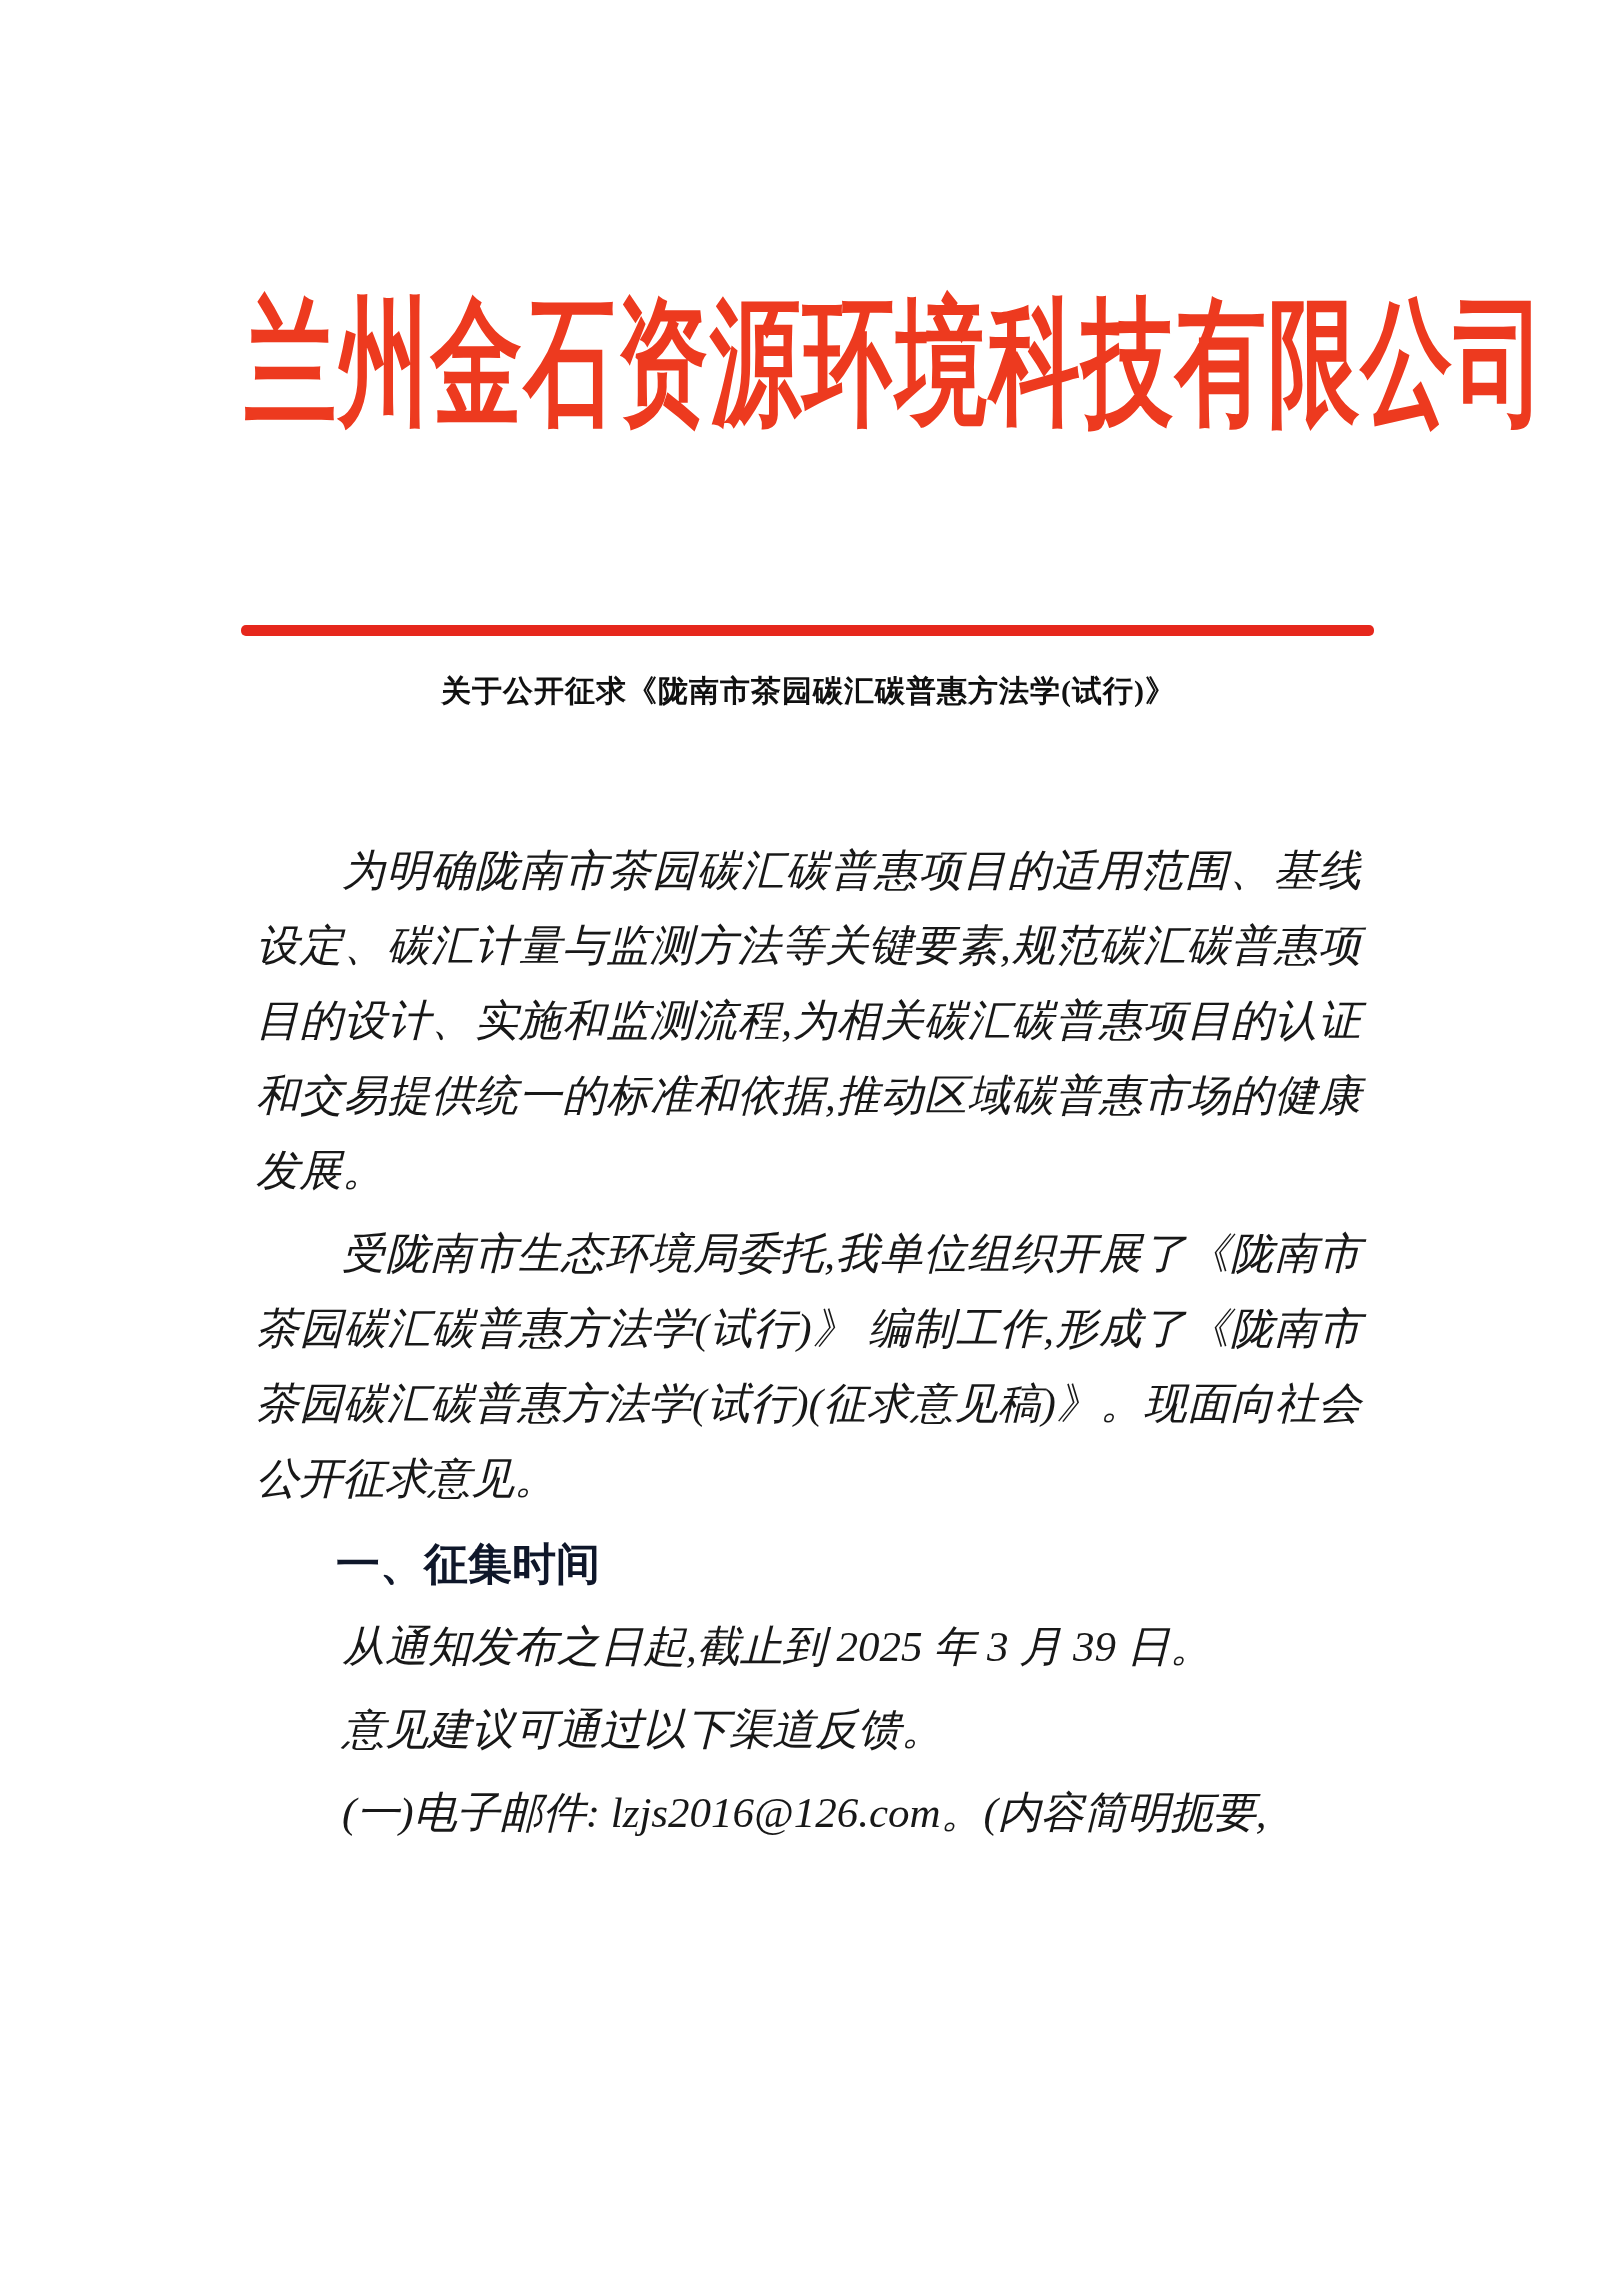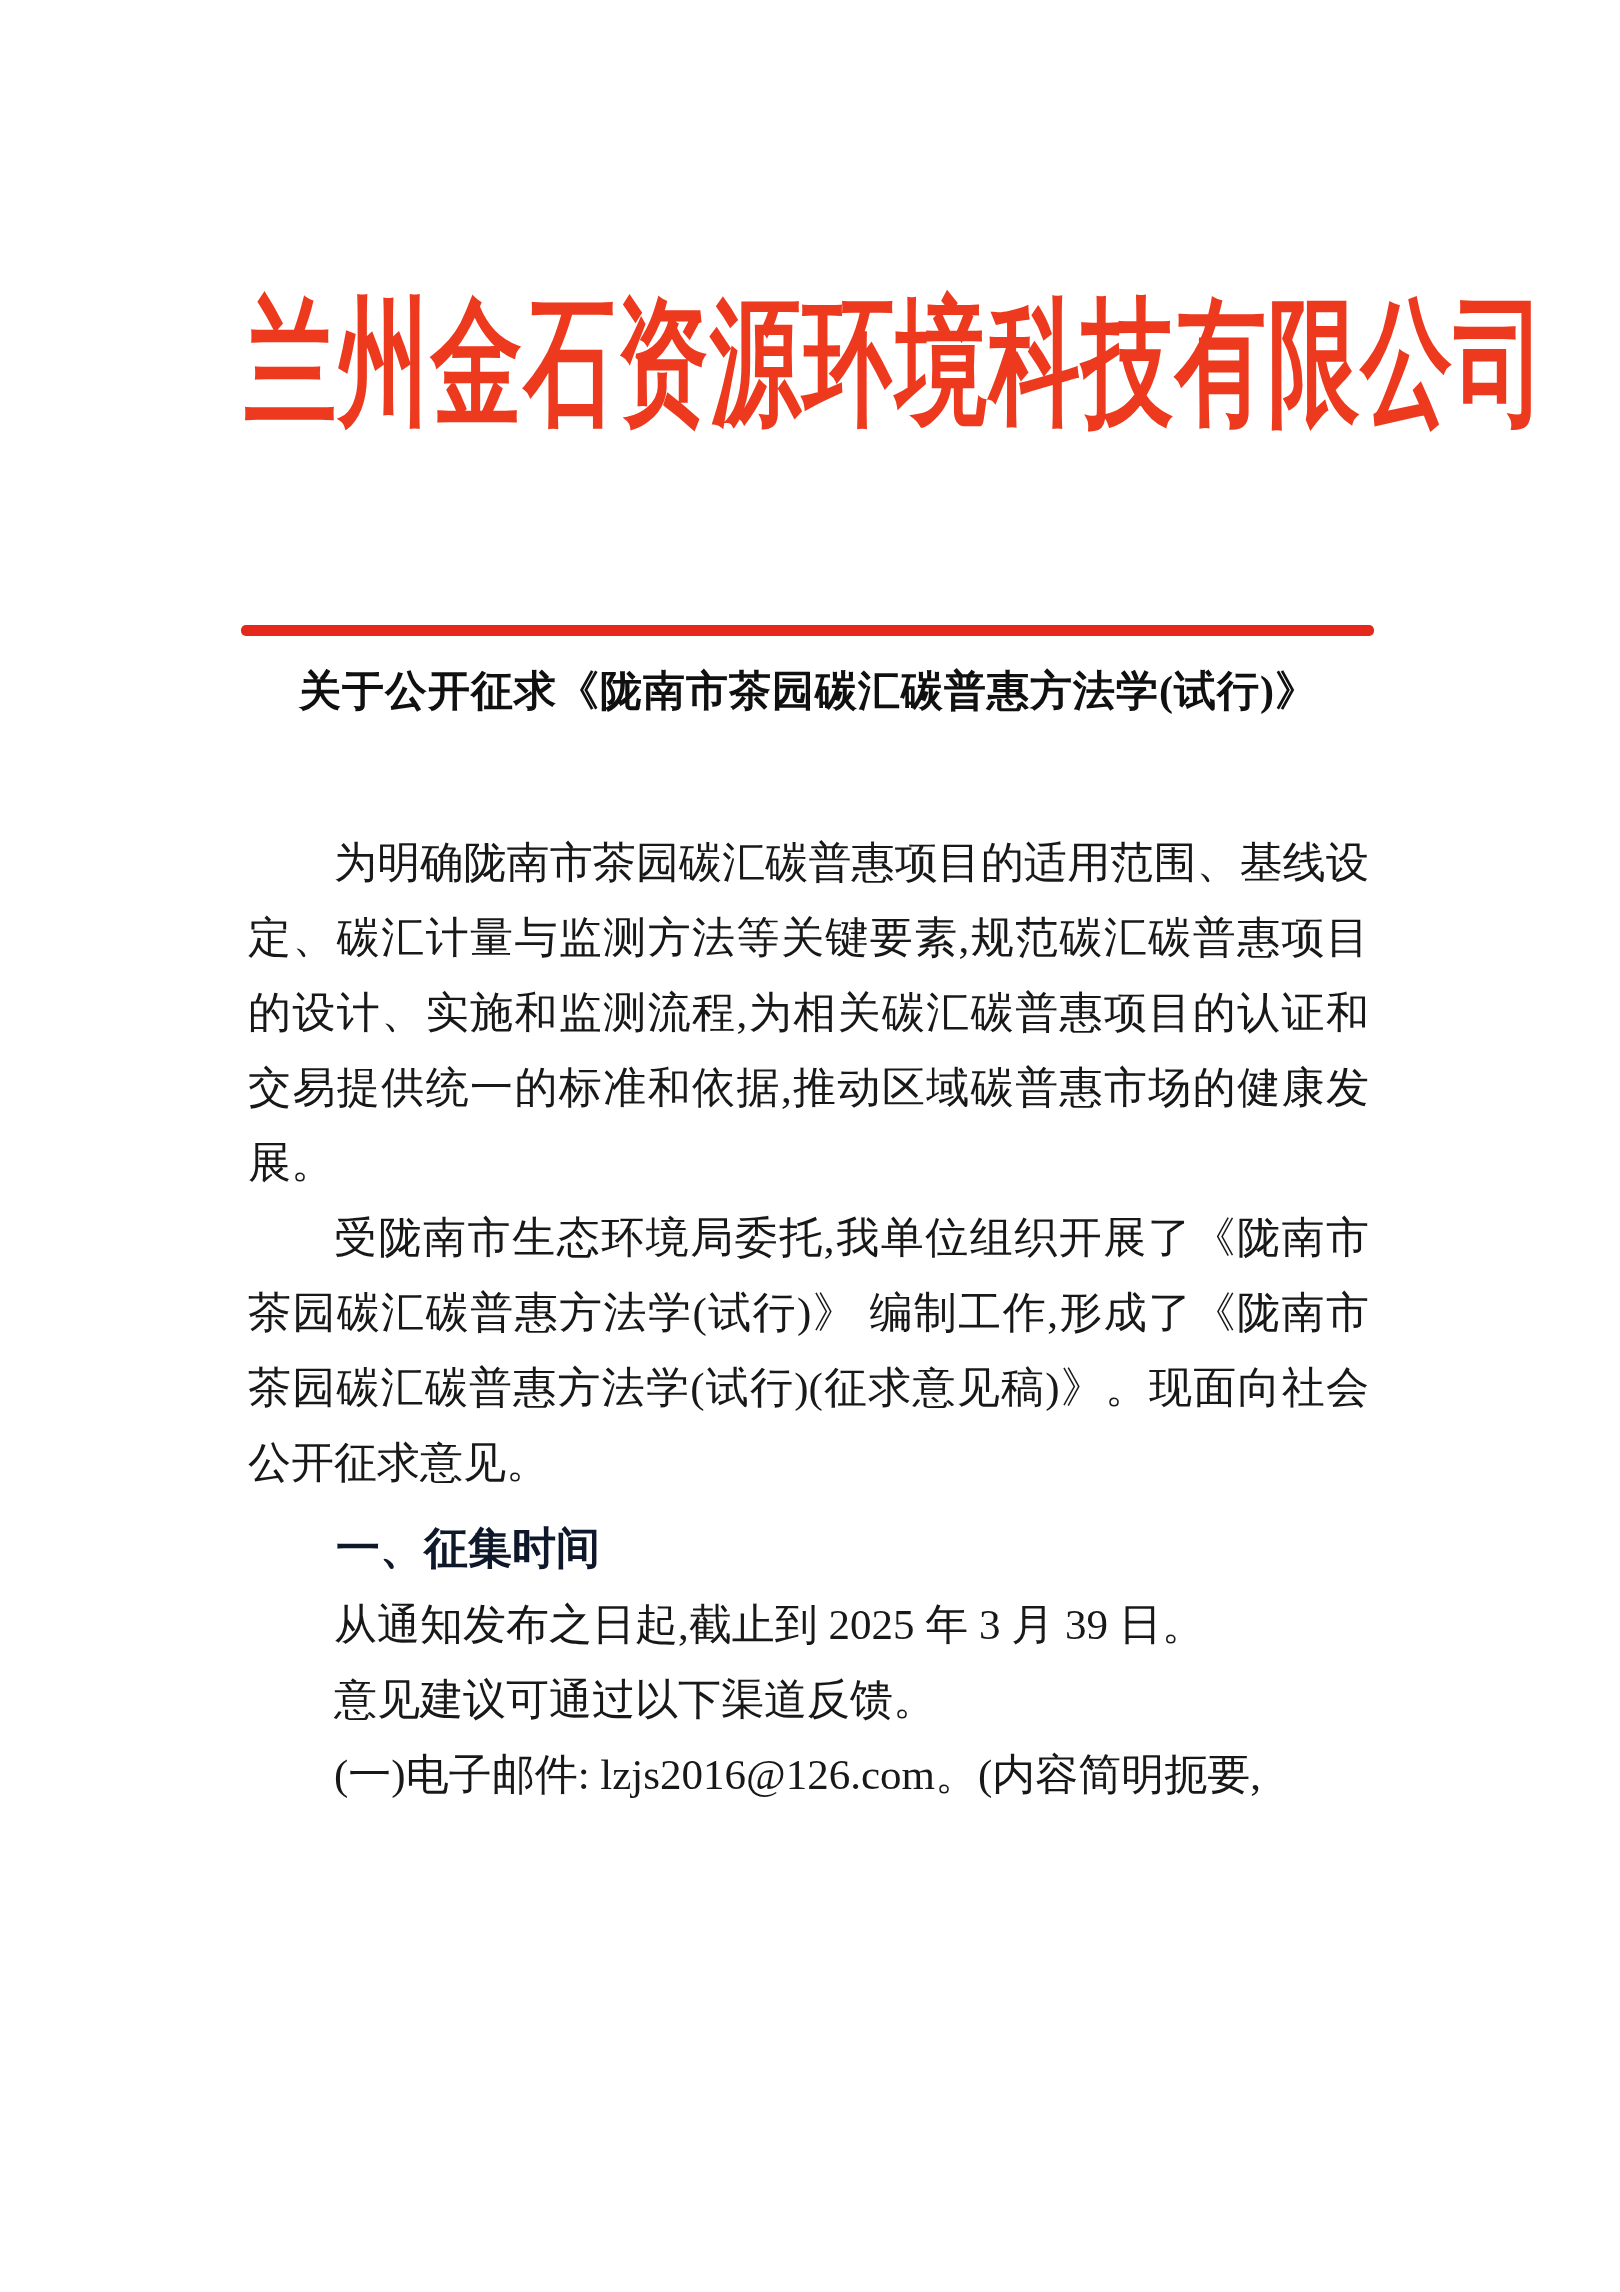--- a/index.html
+++ b/index.html
@@ -45,40 +45,41 @@
     border-radius: 4.9px;
   }
   
   .doc-title {
     position: absolute;
     top: 651px;
     left: 245px;
     width: 1127px;
     text-align: center;
     font-weight: 700;
-    font-size: 42px;
+    font-size: 30px;
     line-height: 80px;
     color: #101010;
     letter-spacing: 1px;
   }
   
   .doc-body {
     position: absolute;
     top: 825px;
     left: 248px;
     width: 1121px;
     font-size: 43px;
     line-height: 75px;
     text-align: justify;
     color: #181818;
   }
   .doc-body .para {
-    margin: 0;
+    margin: 8px;
     text-indent: 2em;
     font-family: "Liberation Serif", "DejaVu Serif", serif;
+    font-style: italic;
   }
   .doc-body .heading {
     margin: 9.8px 0 2px 0;
     text-indent: 2em;
     font-family: "Liberation Sans", "DejaVu Sans", sans-serif;
     font-weight: 700;
     font-size: 44px;
     color: #0f172a;
   }
 </style>

